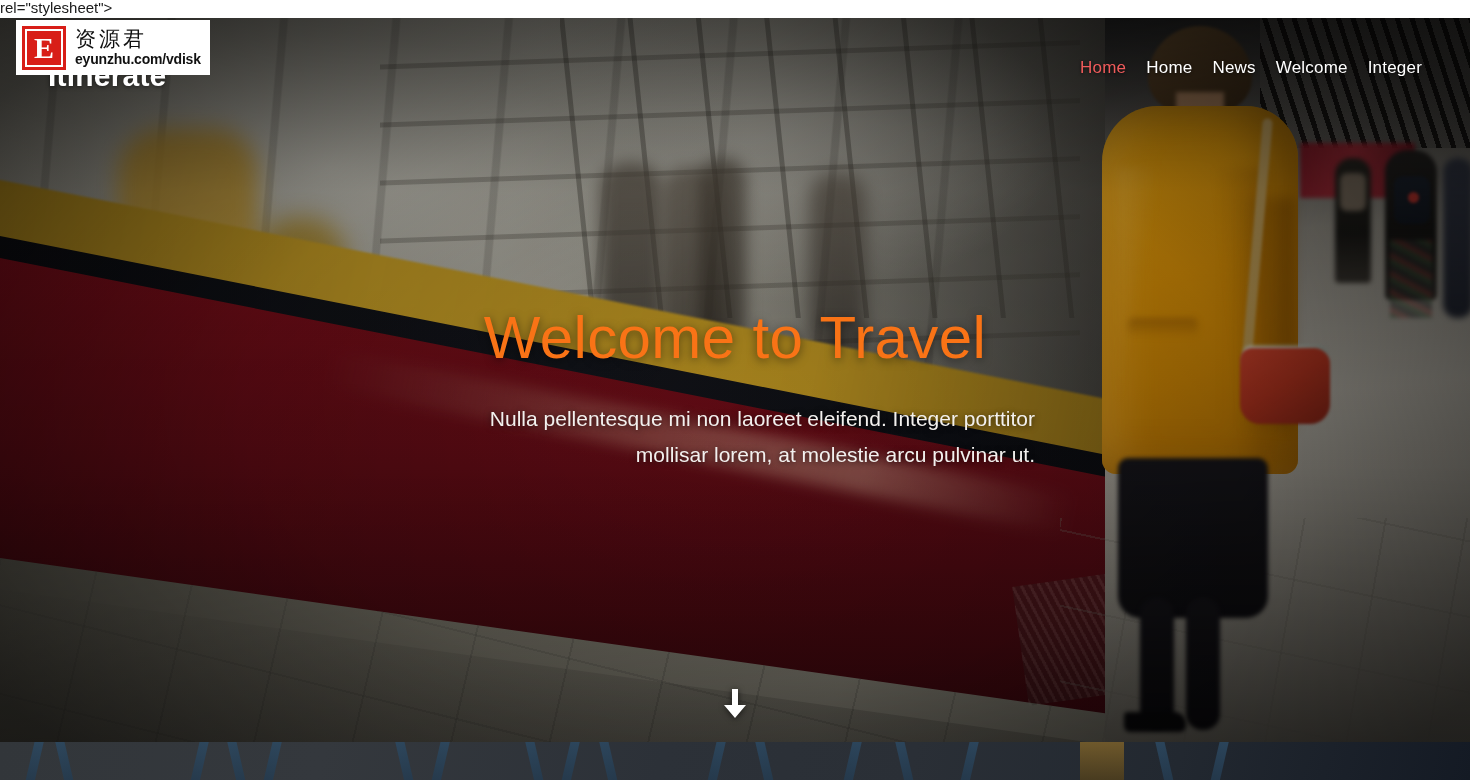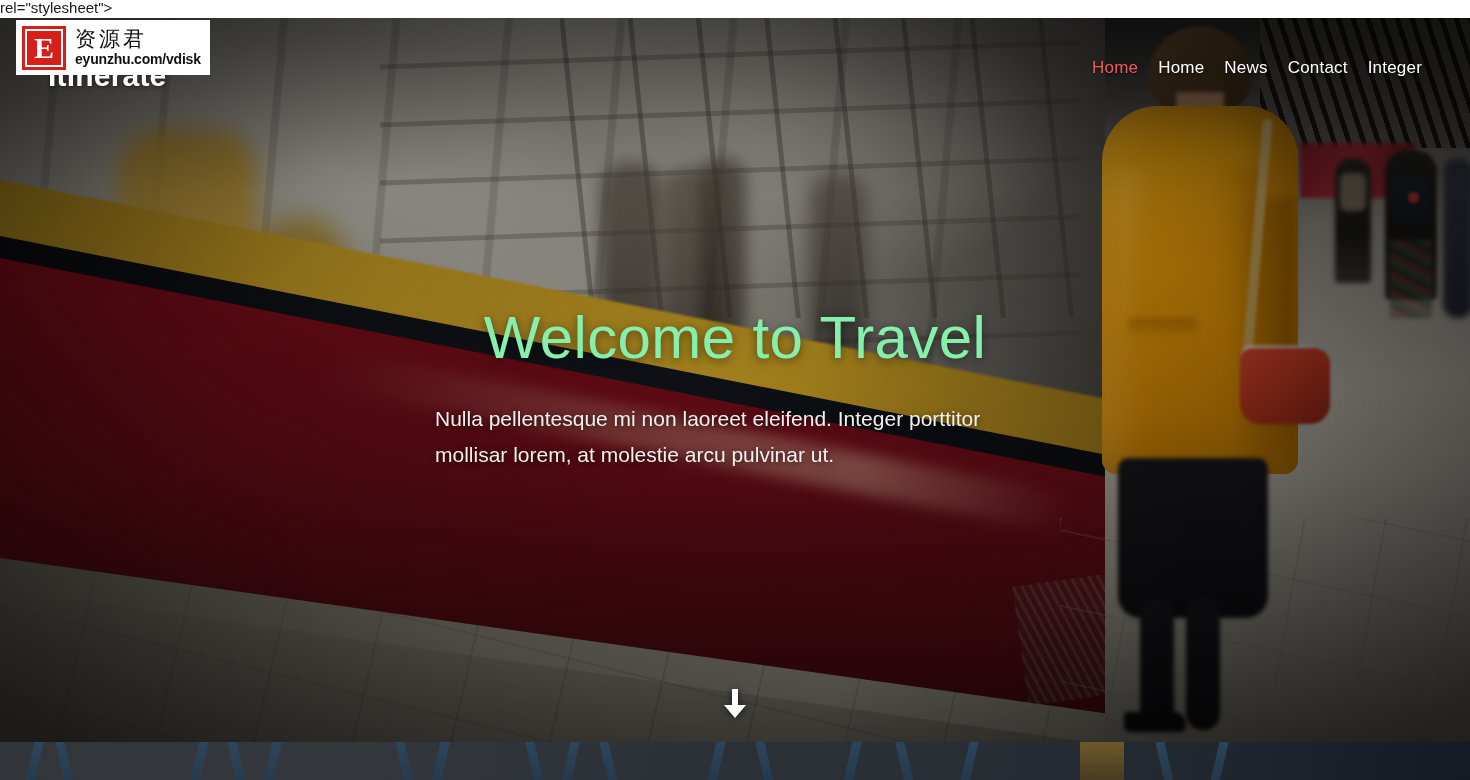--- a/index.html
+++ b/index.html
@@ -346,27 +346,27 @@
   
   #hero-copy {
     position:absolute; left:0; top:18px;
     width:1470px; height:724px;
     z-index:35;
     display:flex; flex-direction:column;
     align-items:center; justify-content:center;
     padding-top:18px;
   }
   #hero-title {
-    font-size:60px; font-weight:normal; color:#86efac;
+    font-size:60px; font-weight:normal; color:#f97316;
     letter-spacing:.4px; line-height:1.1;
     text-shadow:0 2px 10px rgba(0,0,0,.5);
   }
   #hero-subtitle {
     margin-top:30px;
-    width:600px; text-align:left;
+    width:600px; text-align:right;
     font-size:21px; line-height:36px; color:#f2f0ee;
     text-shadow:0 1px 6px rgba(0,0,0,.6);
   }
 
   
   #scroll-down {
     position:absolute; left:50%; top:684px;
     transform:translateX(-50%);
     z-index:38; cursor:pointer;
     width:40px; height:40px;
@@ -492,21 +492,21 @@
   </div>
 
 </section>
 
 <header id="site-header">
   <a id="brand-logo">Itinerate</a>
   <nav id="main-nav">
     <a class="nav-link is-active">Home</a>
     <a class="nav-link">Home</a>
     <a class="nav-link">News</a>
-    <a class="nav-link">Contact</a>
+    <a class="nav-link">Welcome</a>
     <a class="nav-link">Integer</a>
   </nav>
 </header>
 
 <div id="hero-copy">
   <h1 id="hero-title">Welcome to Travel</h1>
   <p id="hero-subtitle">Nulla pellentesque mi non laoreet eleifend. Integer porttitor mollisar lorem, at molestie arcu pulvinar ut.</p>
 </div>
 
 <div id="scroll-down">

